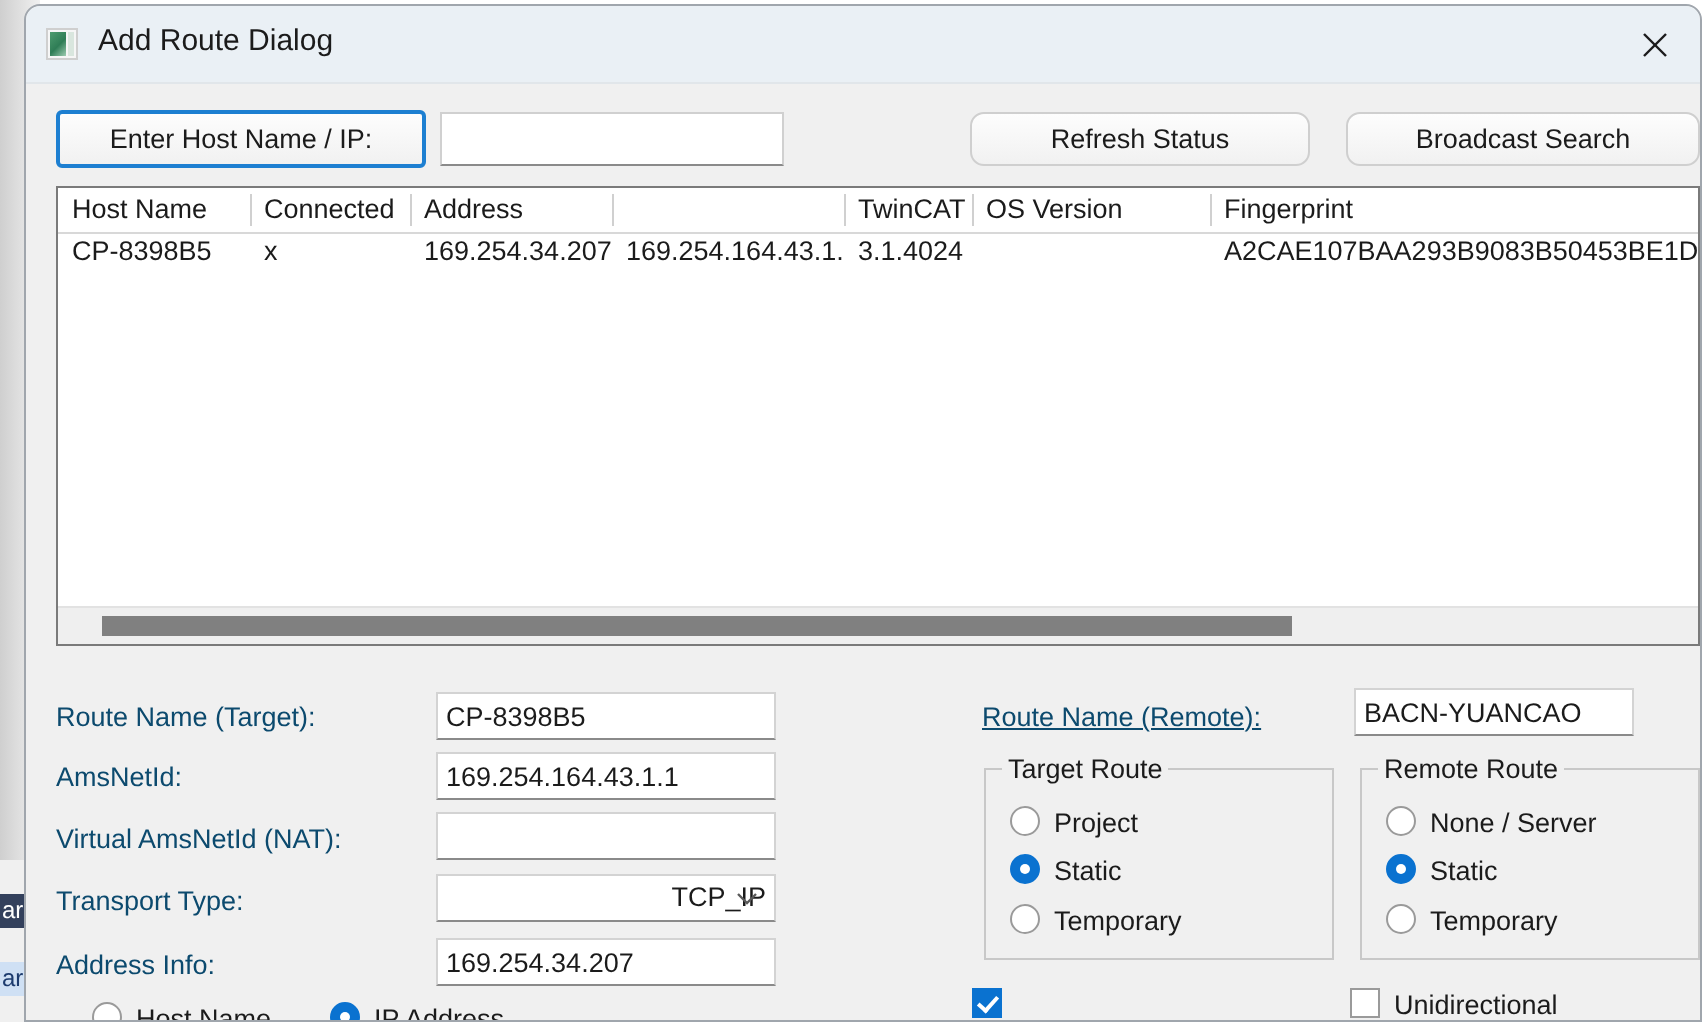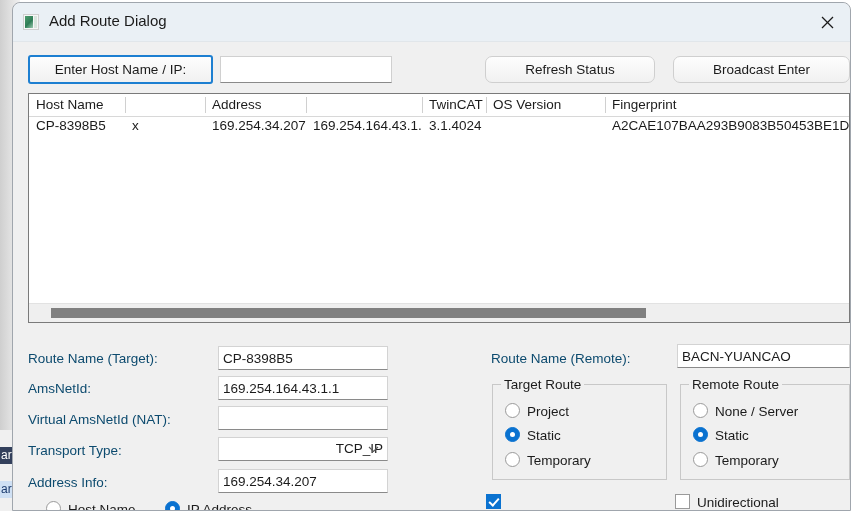--- a/index.html
+++ b/index.html
@@ -337,27 +337,28 @@
       <svg width="13" height="13" viewBox="0 0 13 13" aria-hidden="true">
         <line x1="1" y1="1" x2="12" y2="12" stroke="#1b1b1b" stroke-width="1.2"></line>
         <line x1="12" y1="1" x2="1" y2="12" stroke="#1b1b1b" stroke-width="1.2"></line>
       </svg>
     </div>
   </div>
 
   <div class="btn" id="btn-enter-host">Enter Host Name / IP:</div>
   <input id="host-input" type="text" value="" style="">
   <div class="btn" id="btn-refresh">Refresh Status</div>
-  <div class="btn" id="btn-broadcast">Broadcast Enter</div>
+  <div class="btn" id="btn-broadcast">Broadcast Search</div>
 
   <div id="listview">
 
     <div id="list-header">
       <div class="hcell" style="left:0px;   width:96px;">Host Name</div>
       <div class="hsep" style="left:96px;"></div>
+      <div class="hcell" style="left:96px;  width:80px;">Connected</div>
       <div class="hsep" style="left:176px;"></div>
       <div class="hcell" style="left:176px; width:101px;">Address</div>
       <div class="hsep" style="left:277px;"></div>
       <div class="hsep" style="left:393px;"></div>
       <div class="hcell" style="left:393px; width:64px;">TwinCAT</div>
       <div class="hsep" style="left:457px;"></div>
       <div class="hcell" style="left:457px; width:119px;">OS Version</div>
       <div class="hsep" style="left:576px;"></div>
       <div class="hcell" style="left:576px; width:244px;">Fingerprint</div>
     </div>
@@ -396,22 +397,22 @@
   </div>
 
   <div class="flabel" style="left:15px; top:471px;">Address Info:</div>
   <input class="finput" style="left: 205px; top: 466px; width: 170px;" type="text" value="169.254.34.207">
 
   <div class="radio" style="left:33px; top:498px;"></div>
   <div class="rlabel" style="left:55px; top:499px;">Host Name</div>
   <div class="radio checked" style="left:152px; top:498px;"></div>
   <div class="rlabel" style="left:174px; top:499px;">IP Address</div>
 
-  <div class="flabel" style="left:478px; top:347px;">Route Name (Remote):</div>
-  <input class="finput" style="left: 664px; top: 341px; width: 173px;" type="text" value="BACN-YUANCAO">
+  <div class="flabel" style="left:478px; top:347px;text-decoration:underline;">Route Name (Remote):</div>
+  <input class="finput" style="left: 664px; top: 341px; width: 140px;" type="text" value="BACN-YUANCAO">
 
   <div class="groupbox" style="left:479px; top:381px; width:175px; height:96px;"></div>
   <div class="group-title" style="left:488px; top:375px;">Target Route</div>
   <div class="radio" style="left:492px; top:400px;"></div>
   <div class="rlabel" style="left:514px; top:401px;">Project</div>
   <div class="radio checked" style="left:492px; top:424px;"></div>
   <div class="rlabel" style="left:514px; top:425px;">Static</div>
   <div class="radio" style="left:492px; top:449px;"></div>
   <div class="rlabel" style="left:514px; top:450px;">Temporary</div>
 

